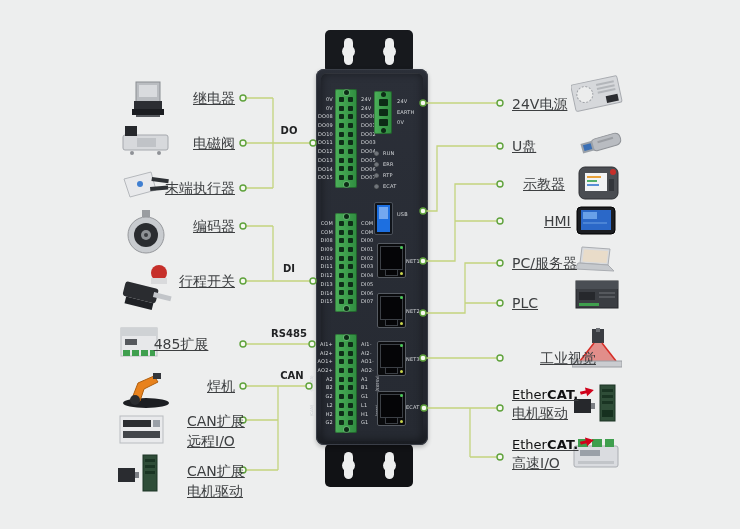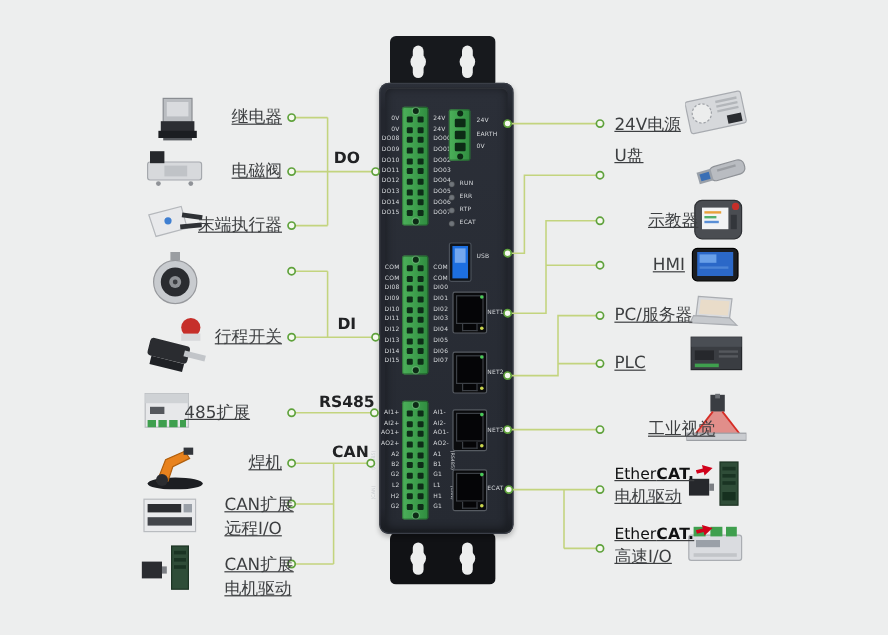--- a/index.html
+++ b/index.html
@@ -51,21 +51,21 @@
   
   .rj{position:absolute;left:377px;width:27px;height:33px;z-index:4;background:#0a0b0d;
     border:1px solid #565b62;border-radius:2px;}
   .rj::before{content:"";position:absolute;inset:2px 2px 7px 2px;border:1px solid #3c4046;background:#050507;}
   .rj::after{content:"";position:absolute;bottom:1px;left:7px;width:11px;height:5px;background:#050507;border:1px solid #3c4046;border-top:none;}
   .pg,.py{position:absolute;right:2px;width:3px;height:3px;border-radius:50%;}
   .pg{top:2px;background:#49c957;} .py{bottom:2px;background:#c9d44d;}
   
   .ll{position:absolute;z-index:6;font-size:14px;color:#3d3f41;line-height:20px;white-space:nowrap;text-decoration:underline;}
   .l1{display:block;}
-  .bus{position:absolute;z-index:6;font-size:13px;font-weight:700;color:#212224;transform:translateX(-50%);white-space:nowrap;}
+  .bus{position:absolute;z-index:6;font-size:10px;font-weight:700;color:#212224;transform:translateX(-50%);white-space:nowrap;}
   .ba{font-size:13px;color:#101112;}
   .bb{font-size:13px;font-weight:700;color:#101112;letter-spacing:.3px;}
   .earr{display:inline-block;vertical-align:2px;margin-left:1px;transform:rotate(-14deg);}
   .ph{position:absolute;z-index:3;}
 </style>
 </head>
 <body>
 
 <div id="canvas">
 
@@ -357,35 +357,36 @@
   <div class="plab" style="left:406px;top:404px">ECAT</div>
 
   <div class="bus" style="left:289px;top:125px">DO</div>
   <div class="bus" style="left:289px;top:263px">DI</div>
   <div class="bus" style="left:289px;top:328px">RS485</div>
   <div class="bus" style="left:292px;top:370px">CAN</div>
 
   <div class="ll" style="left:127px;top:88px;width:108px;text-align:right">继电器</div>
   <div class="ll" style="left:127px;top:178px;width:108px;text-align:right">末端执行器</div>
   <div class="ll" style="left:127px;top:133px;width:108px;text-align:right">电磁阀</div>
+  <div class="ll" style="left:127px;top:216px;width:108px;text-align:right">编码器</div>
   <div class="ll" style="left:127px;top:271px;width:108px;text-align:right">行程开关</div>
   <div class="ll" style="left:127px;top:334px;width:108px;text-align:center">485扩展</div>
   <div class="ll" style="left:127px;top:376px;width:108px;text-align:right">焊机</div>
   <div class="ll" style="left:187px;top:411px">
       <span class="l1">CAN扩展</span>
       <span class="l1">远程I/O</span>
     </div>
   <div class="ll" style="left:187px;top:461px">
       <span class="l1">CAN扩展</span>
       <span class="l1">电机驱动</span>
     </div>
 
   <div class="ll" style="left:512px;top:94px">24V电源</div>
-  <div class="ll" style="left:512px;top:120px">U盘</div>
-  <div class="ll" style="left:540px;top:174px">示教器</div>
+  <div class="ll" style="left:512px;top:136px">U盘</div>
+  <div class="ll" style="left:523px;top:174px">示教器</div>
   <div class="ll" style="left:544px;top:211px">HMI</div>
   <div class="ll" style="left:512px;top:253px">PC/服务器</div>
   <div class="ll" style="left:512px;top:293px">PLC</div>
   <div class="ll" style="left:540px;top:348px">工业视觉</div>
   <div class="ll" style="left:512px;top:386px">
     <span style="line-height:16px;display:block"><span class="ba">Ether</span><span class="bb">CAT.</span><svg class="earr" width="15" height="11">
           <path d="M0,4 h6 v-3 l8,4.5 -8,4.5 v-3 h-6 z" fill="#d0021b"></path>
         </svg></span>
     <span class="l1">电机驱动</span>
   </div>

